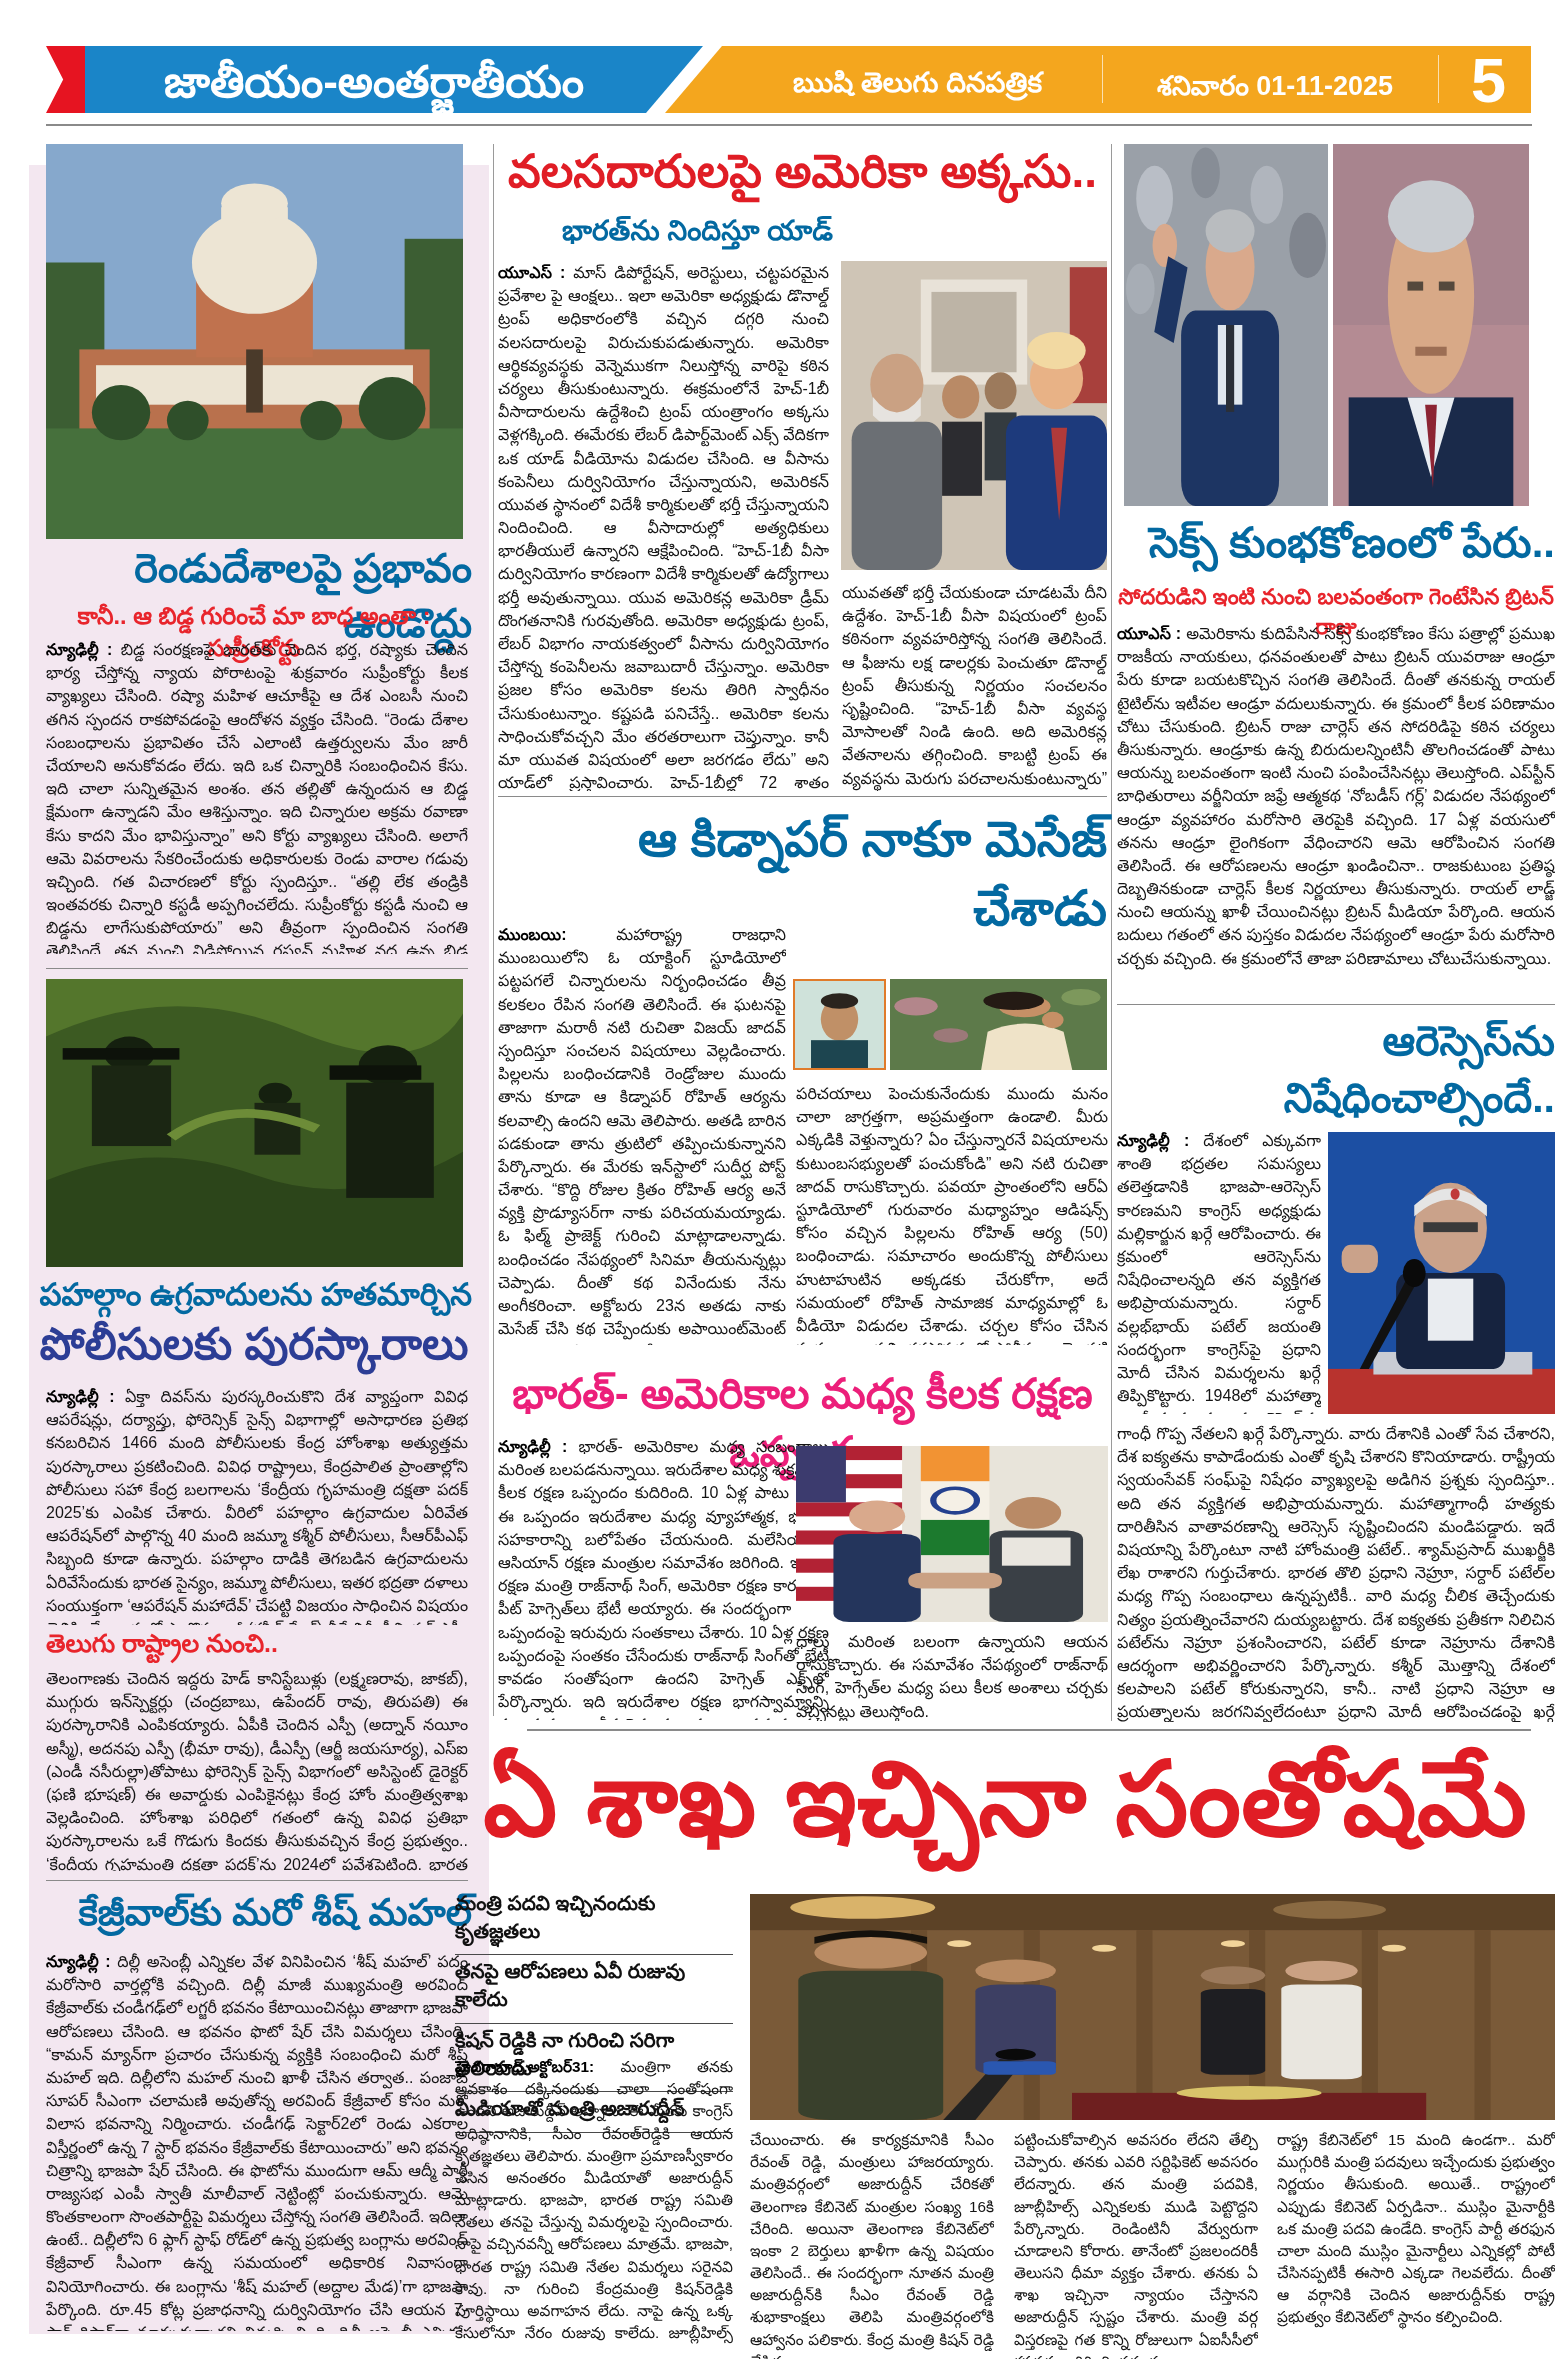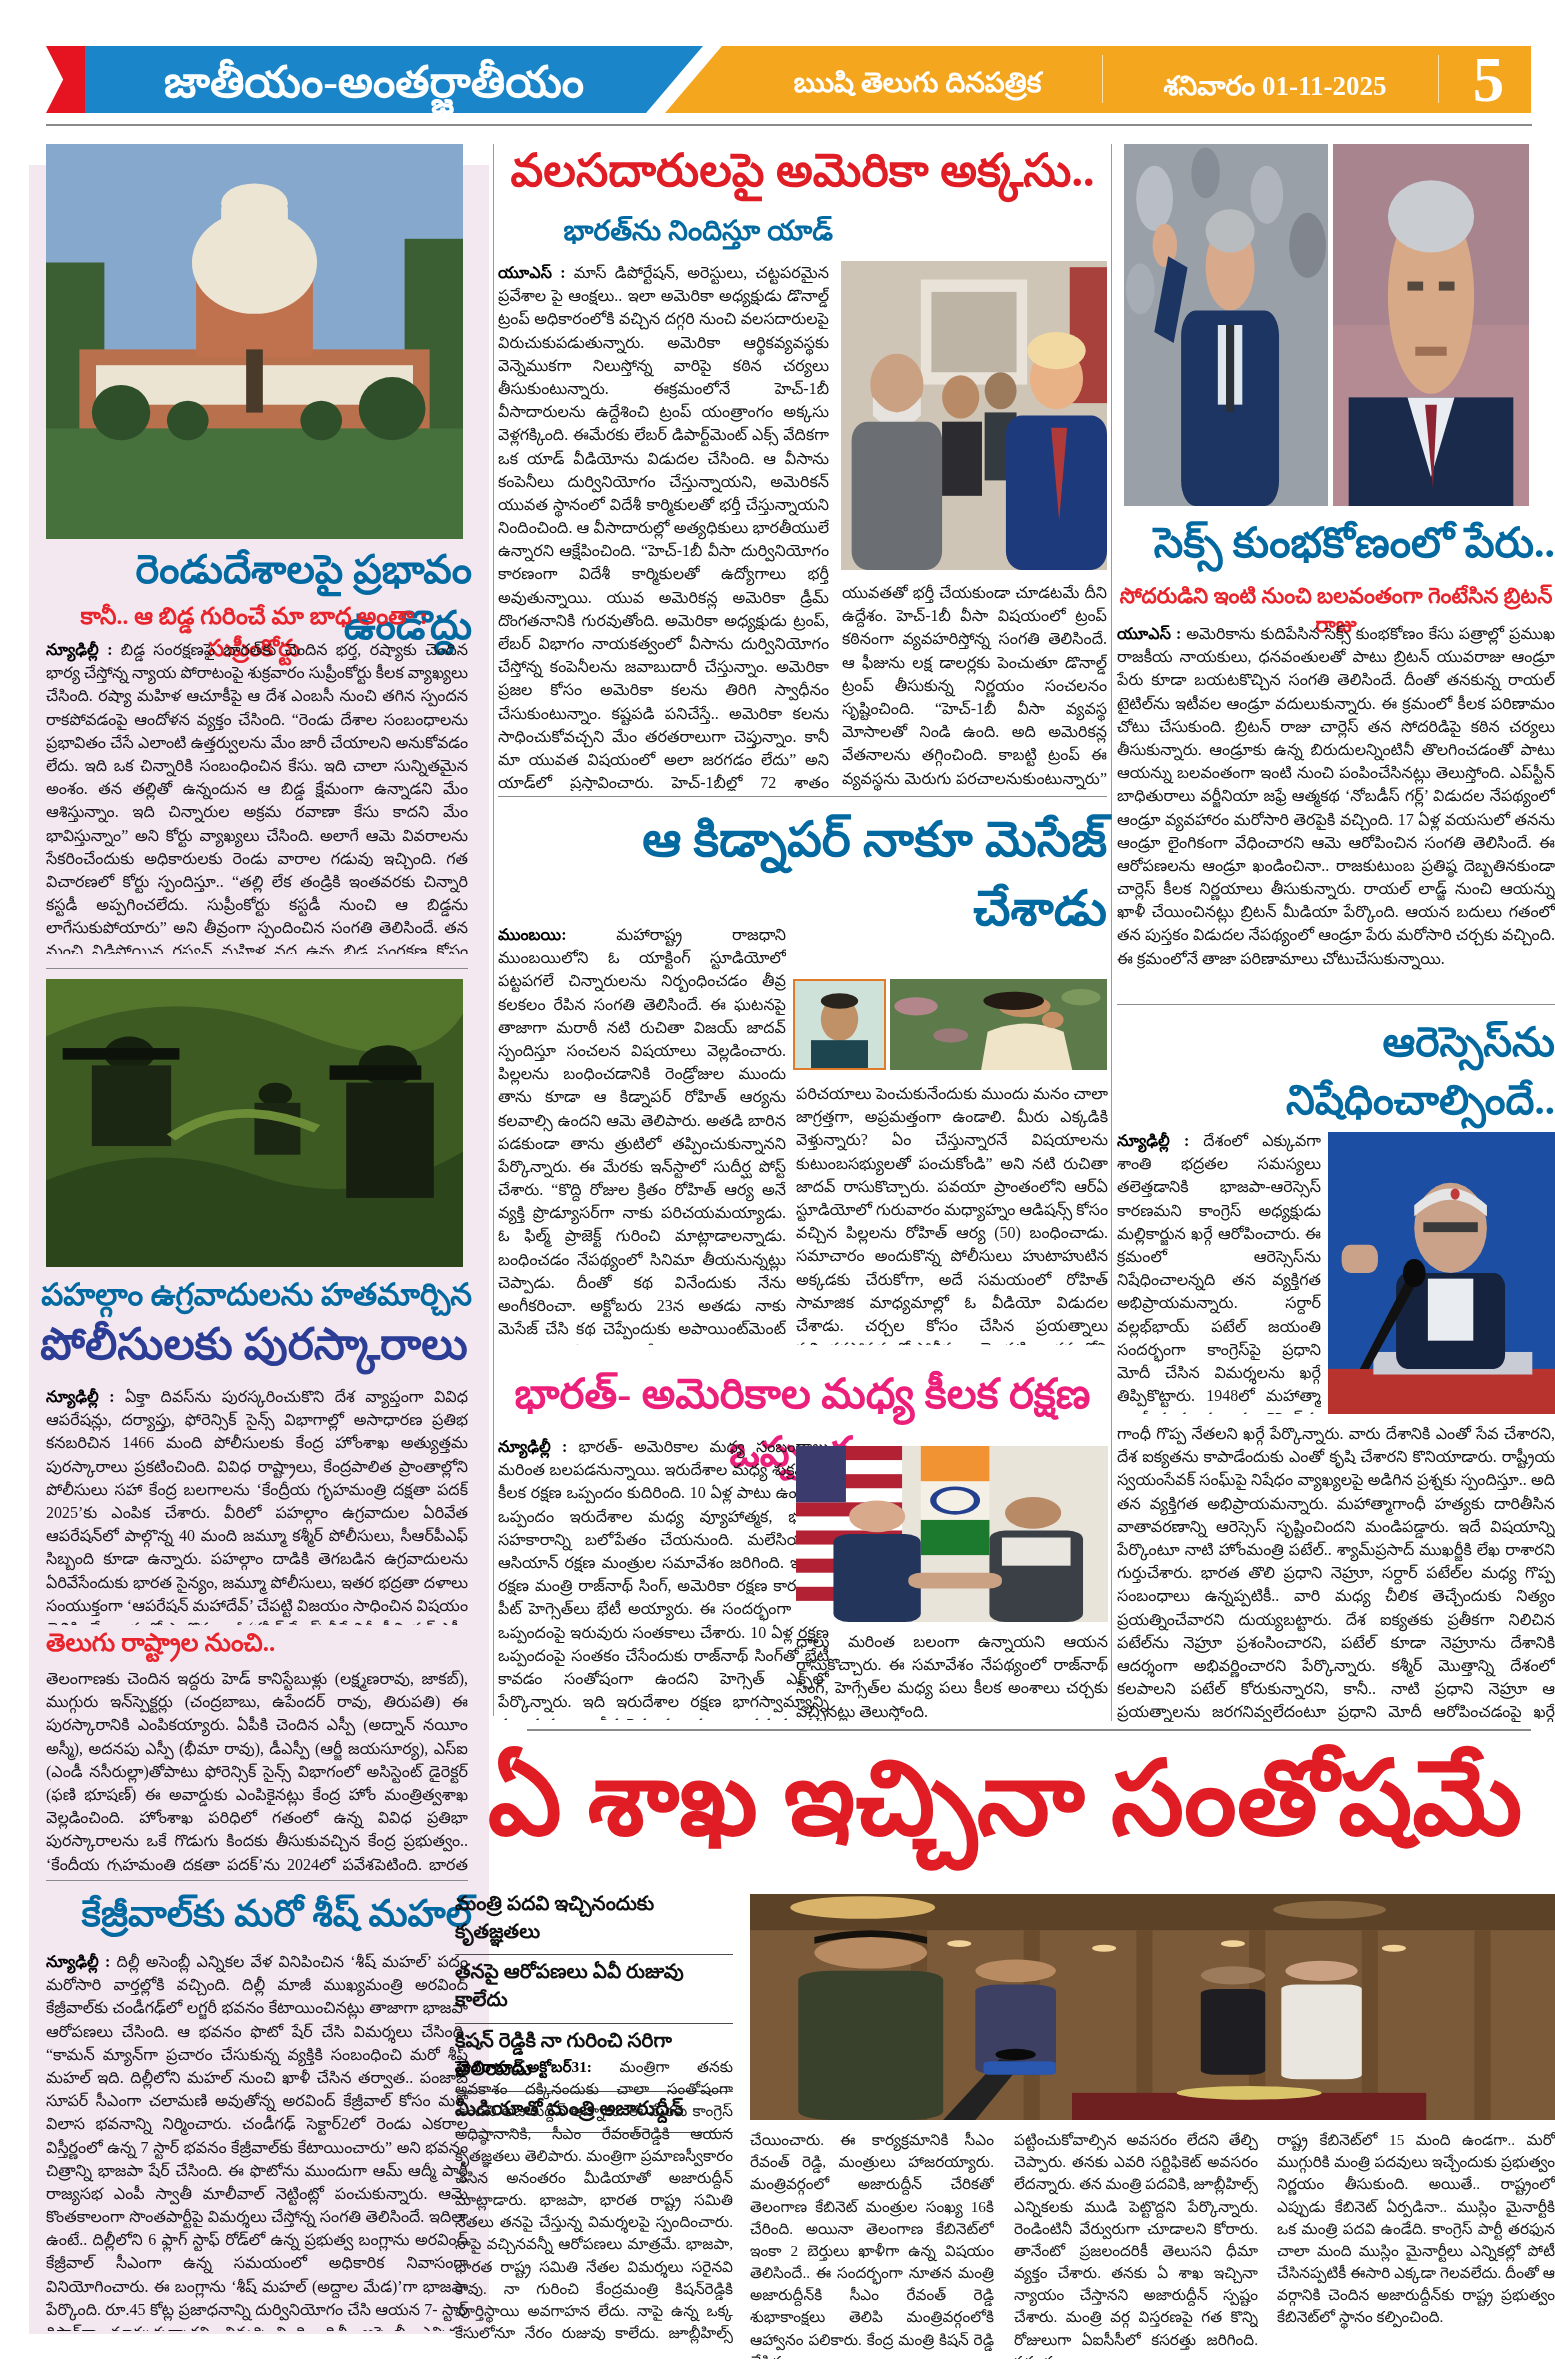--- a/index.html
+++ b/index.html
@@ -1,17 +1,17 @@
 <!DOCTYPE html>
 <html style="font-size:7.7px"><head>
 <meta charset="utf-8">
 <style>
   html,body{margin:0;padding:0;background:#e9e9e9;font-family:"Liberation Sans","DejaVu Sans",sans-serif;}
   .page{position:relative;width:1555px;height:2377px;background:#ffffff;overflow:hidden;margin:0 auto;}
-  .abs{position:absolute;font-family:Liberation Serif, serif;}
+  .abs{position:absolute;}
   .bodytext{font-size:16px;line-height:1.45;text-align:justify;color:#141414;overflow:hidden;}
   .bodytext .dl{font-weight:bold;color:#000;}
   .hl-black{font-weight:bold;color:#0369a1;text-align:right;}
   .hl-red{font-weight:bold;color:#e01d25;text-align:center;}
   .hl-blue{font-weight:bold;color:#2c3d95;text-align:center;}
   .hl-pink{font-weight:bold;color:#ec1f7a;text-align:center;}
   .sub-red{font-weight:bold;color:#e8252c;text-align:center;}
   .rule-h{background:#8a8a8a;}
   .rule-v{background:#9a9a9a;}
   .photo{position:absolute;overflow:hidden;background:#cfcfcf;}

